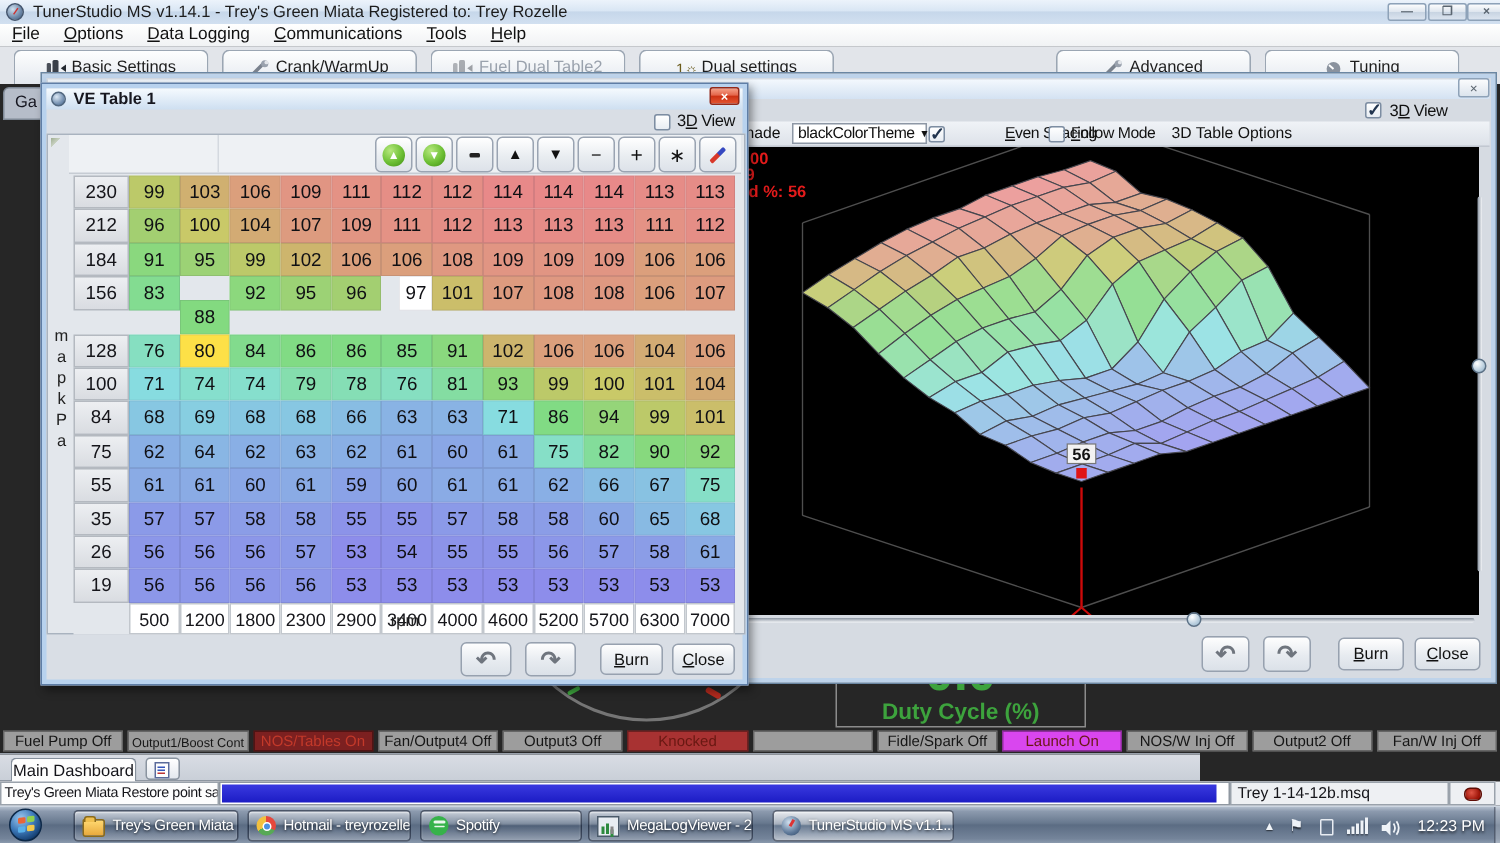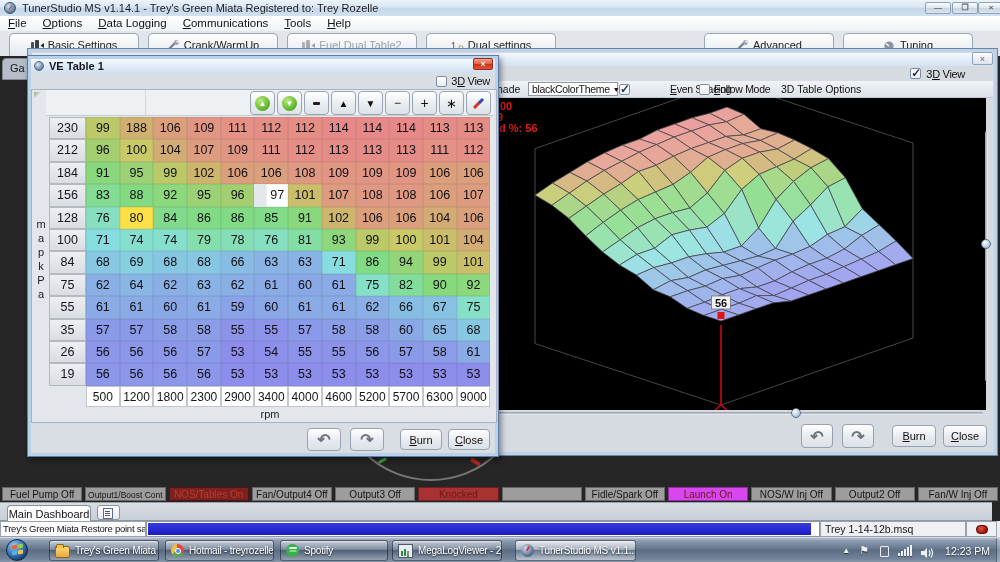--- a/index.html
+++ b/index.html
@@ -120,21 +120,21 @@
 #dlg-btnbar{bottom:5px;right:8px;}
 #dlg-btnbar .arrowbtn{width:34px;height:23px;}
 #dlg-btnbar .pushbtn{width:42px;height:21px;}
 #w3-btnbar{bottom:7px;right:10px;}
 
 #indicators{left:0;top:487px;width:1000px;height:15px;background:#262626;display:flex;gap:3px;padding:0 2px;box-sizing:border-box;}
 .ind{flex:1 1 0;font-size:10px;text-align:center;line-height:14px;height:14px;
   border:1px solid rgba(0,0,0,.35);box-sizing:border-box;overflow:hidden;white-space:nowrap;}
 .ind.small{font-size:8.5px;}
 
-#dash-tabbar{left:0;top:502px;width:992px;height:19px;background:linear-gradient(180deg,#d9dde4,#c9cfd8);
+#dash-tabbar{left:0;top:502px;width:800px;height:19px;background:linear-gradient(180deg,#d9dde4,#c9cfd8);
   border-top:1px solid #99a1ac;border-bottom:1px solid #8e96a1;box-sizing:border-box;}
 #main-dash-tab{position:absolute;left:7px;top:2px;width:84px;height:17px;background:#fdfdfd;
   border:1px solid #858f9b;border-bottom:none;border-radius:4px 4px 0 0;
   font-size:11px;color:#14141a;text-align:center;line-height:16px;box-sizing:border-box;}
 #dash-iconbtn{position:absolute;left:97px;top:2px;width:23px;height:15px;border:1px solid #8a94a0;border-radius:3px;
   background:linear-gradient(180deg,#fff,#e3e8ee);box-sizing:border-box;}
 #dash-iconbtn .pg{position:absolute;left:5px;top:2px;width:8px;height:9px;background:#fdfdfd;border:1px solid #5a6a9a;}
 #dash-iconbtn .pg::after{content:"";position:absolute;left:1px;top:2px;width:5px;height:1px;background:#3355bb;box-shadow:0 2px 0 #3355bb,0 4px 0 #bb3333;}
 
 #statusbar{left:0;top:521px;width:1000px;height:16px;background:#e9ecf0;}
@@ -244,20 +244,24 @@
           </svg></span>
         <span>Tuning</span>
       </div>
     </div>
 
   <div class="abs" id="dashboard">
     <div id="ga-tab">Ga</div>
     <div id="gauge-arc"></div>
     <div class="arc-tick" style="left:378px;top:403px;width:9px;height:3px;background:#3da33d;transform:rotate(-28deg);"></div>
     <div class="arc-tick" style="left:470px;top:404px;width:11px;height:4px;background:#b22a1e;transform:rotate(30deg);"></div>
+    <div id="duty-box">
+      <div id="duty-value">0.0</div>
+      <div id="duty-label">Duty Cycle (%)</div>
+    </div>
   </div>
 
   <div class="abs" id="win3d">
     <div id="w3-title"></div>
     <div id="w3-close">×</div>
     <div id="w3-viewrow">
       <span class="cb checked" id="w3-viewcb"></span>
       <span class="cb-label">3<u>D</u> View</span>
     </div>
     <div id="w3-toolbar">
@@ -462,21 +466,21 @@
             <div class="tbtn" style="font-size: 14px;">+</div>
             <div class="tbtn" style="font-size: 13px;">∗</div>
             <div class="tbtn">
               <span class="pencil"></span>
             </div>
           </div>
       </div>
       <div id="grid">
           <div class="rowhdr">230</div>
           <div class="cell" style="background: rgb(188, 201, 105);">99</div>
-          <div class="cell" style="background: rgb(208, 176, 112);">188</div>
+          <div class="cell" style="background: rgb(208, 176, 112);">103</div>
           <div class="cell" style="background: rgb(219, 159, 124);">106</div>
           <div class="cell" style="background: rgb(225, 149, 131);">109</div>
           <div class="cell" style="background: rgb(228, 146, 133);">111</div>
           <div class="cell" style="background: rgb(229, 142, 134);">112</div>
           <div class="cell" style="background: rgb(229, 142, 134);">112</div>
           <div class="cell" style="background: rgb(232, 137, 137);">114</div>
           <div class="cell" style="background: rgb(232, 137, 137);">114</div>
           <div class="cell" style="background: rgb(232, 137, 137);">114</div>
           <div class="cell" style="background: rgb(230, 140, 135);">113</div>
           <div class="cell" style="background: rgb(230, 140, 135);">113</div>
@@ -501,21 +505,21 @@
           <div class="cell" style="background: rgb(219, 159, 124);">106</div>
           <div class="cell" style="background: rgb(219, 159, 124);">106</div>
           <div class="cell" style="background: rgb(223, 152, 129);">108</div>
           <div class="cell" style="background: rgb(225, 149, 131);">109</div>
           <div class="cell" style="background: rgb(225, 149, 131);">109</div>
           <div class="cell" style="background: rgb(225, 149, 131);">109</div>
           <div class="cell" style="background: rgb(219, 159, 124);">106</div>
           <div class="cell" style="background: rgb(219, 159, 124);">106</div>
           <div class="rowhdr">156</div>
           <div class="cell" style="background: rgb(131, 220, 145);">83</div>
-          <div class="cell" style="background: rgb(131, 218, 128);">88</div>
+          <div class="cell" style="background: rgb(131, 218, 128); margin-top: 16px;">88</div>
           <div class="cell" style="background: rgb(140, 216, 125);">92</div>
           <div class="cell" style="background: rgb(156, 210, 117);">95</div>
           <div class="cell" style="background: rgb(163, 207, 113);">96</div>
           <div class="cell" style="background: #ffffff; margin-left: 12px;">97</div>
           <div class="cell" style="background: rgb(203, 190, 106);">101</div>
           <div class="cell" style="background: rgb(221, 155, 127);">107</div>
           <div class="cell" style="background: rgb(223, 152, 129);">108</div>
           <div class="cell" style="background: rgb(223, 152, 129);">108</div>
           <div class="cell" style="background: rgb(219, 159, 124);">106</div>
           <div class="cell" style="background: rgb(221, 155, 127);">107</div>
@@ -628,21 +632,21 @@
           <div class="xcell">1200</div>
           <div class="xcell">1800</div>
           <div class="xcell">2300</div>
           <div class="xcell">2900</div>
           <div class="xcell">3400</div>
           <div class="xcell">4000</div>
           <div class="xcell">4600</div>
           <div class="xcell">5200</div>
           <div class="xcell">5700</div>
           <div class="xcell">6300</div>
-          <div class="xcell">9000</div>
+          <div class="xcell">7000</div>
         </div>
       <div id="ylabel">m
 a
 p
 k
 P
 a</div>
       <div id="rpm-label">rpm</div>
     </div>
     <div class="btnbar" id="dlg-btnbar">

